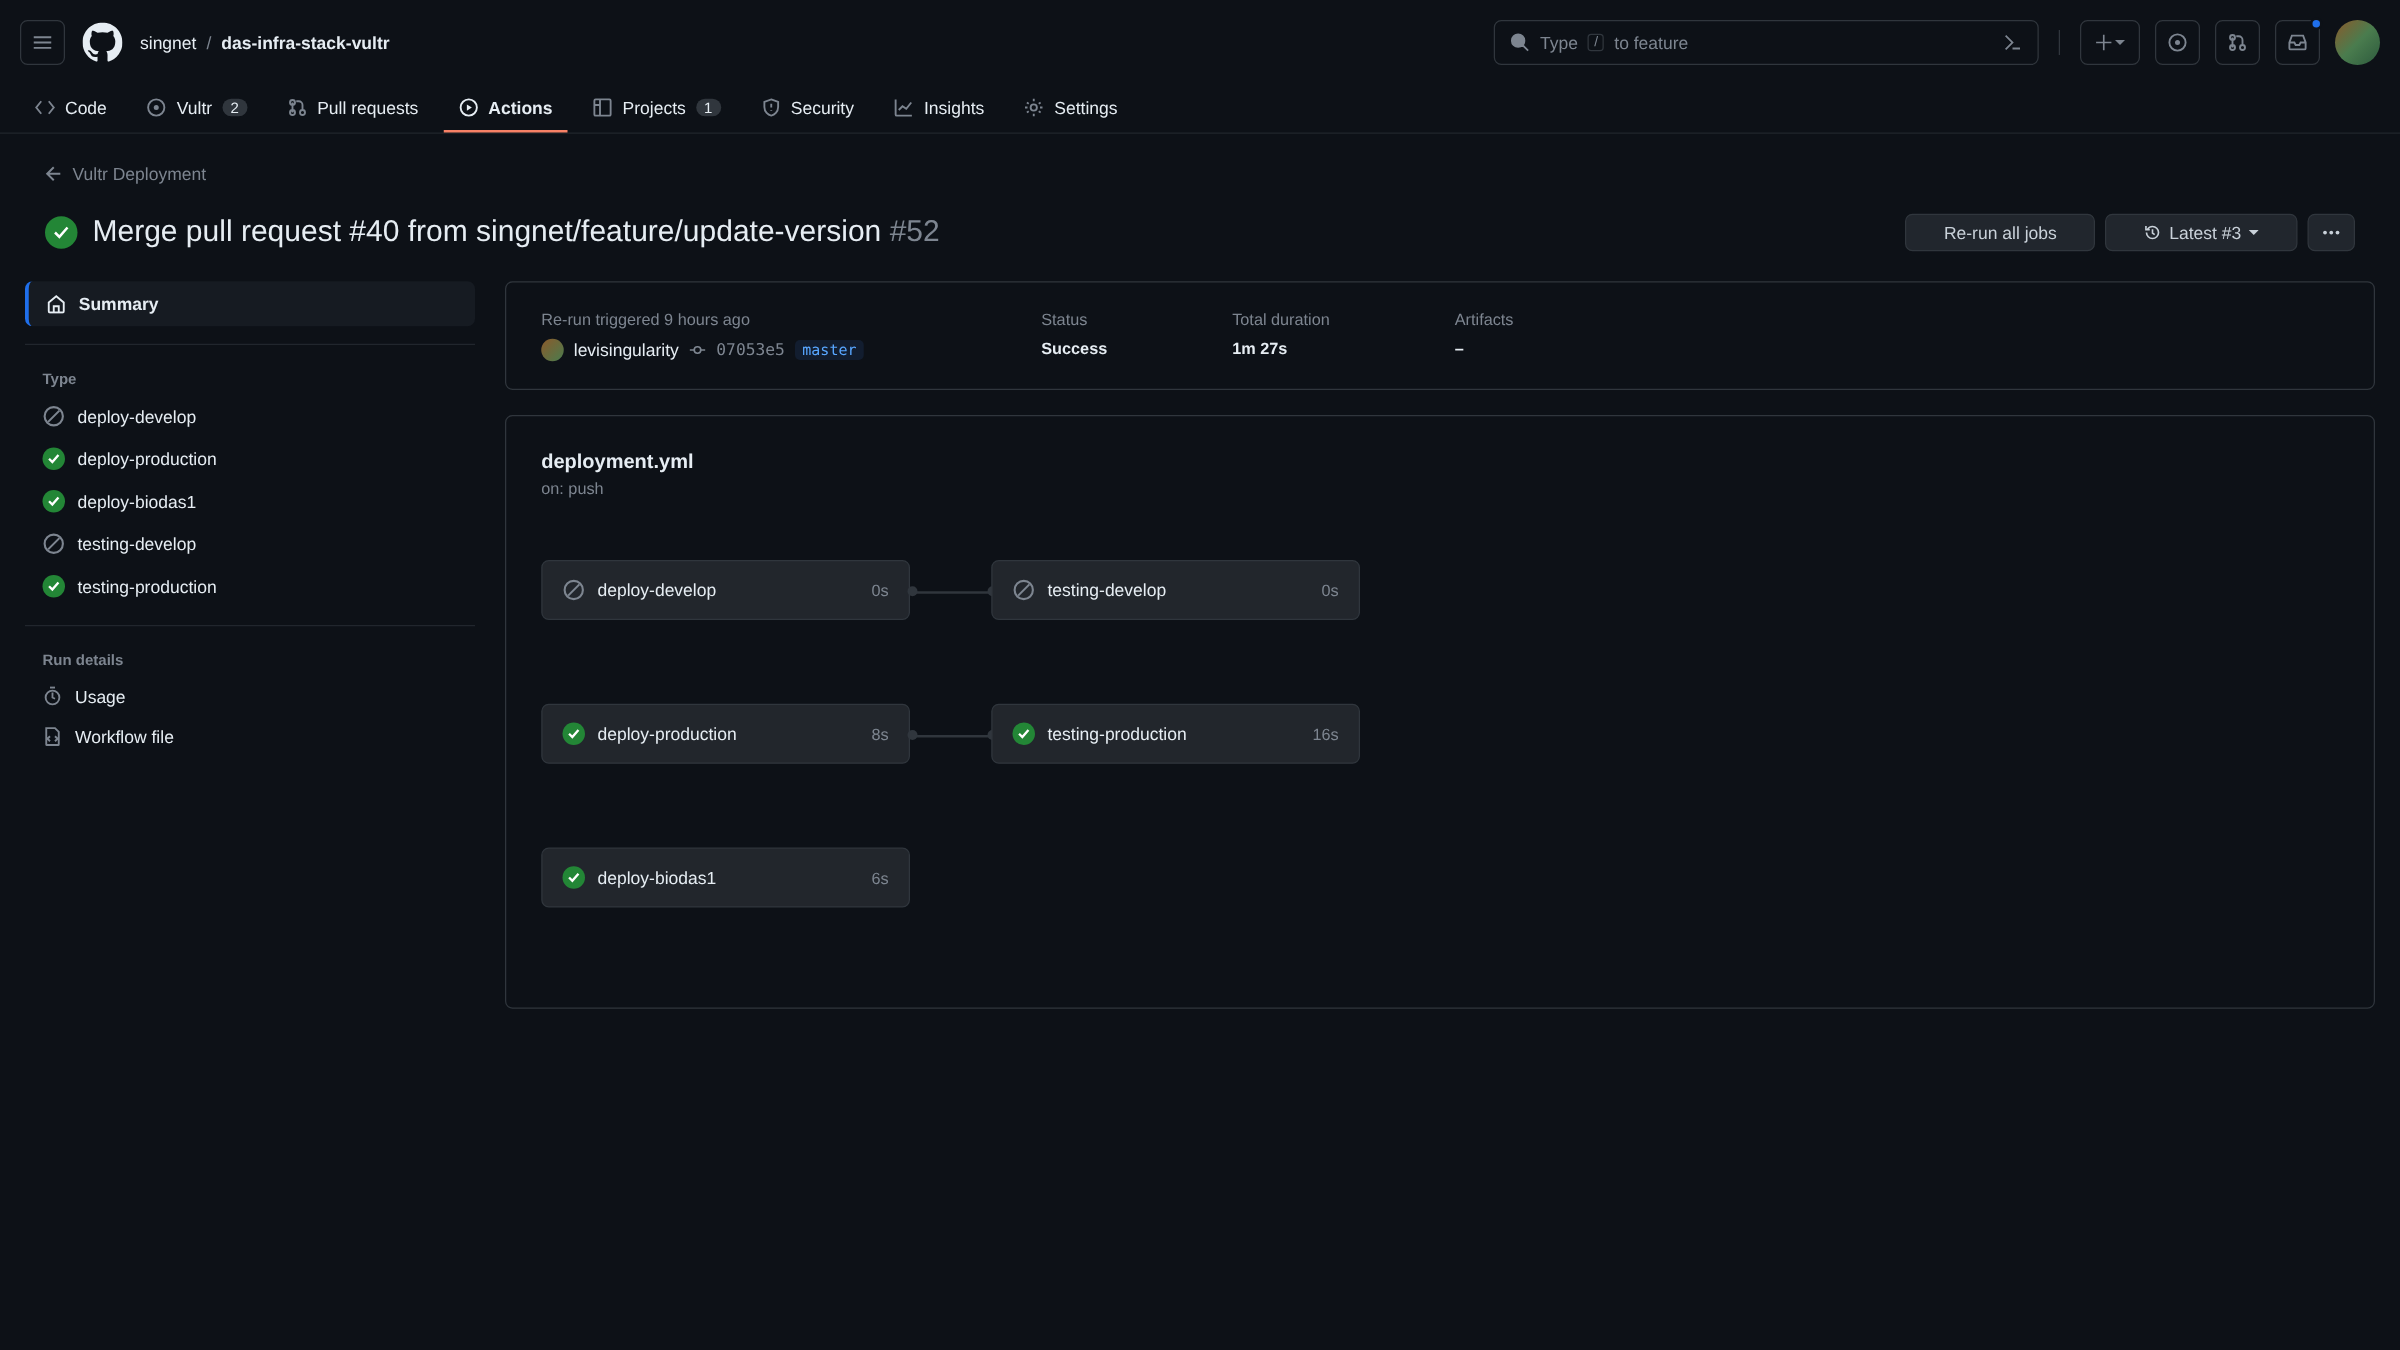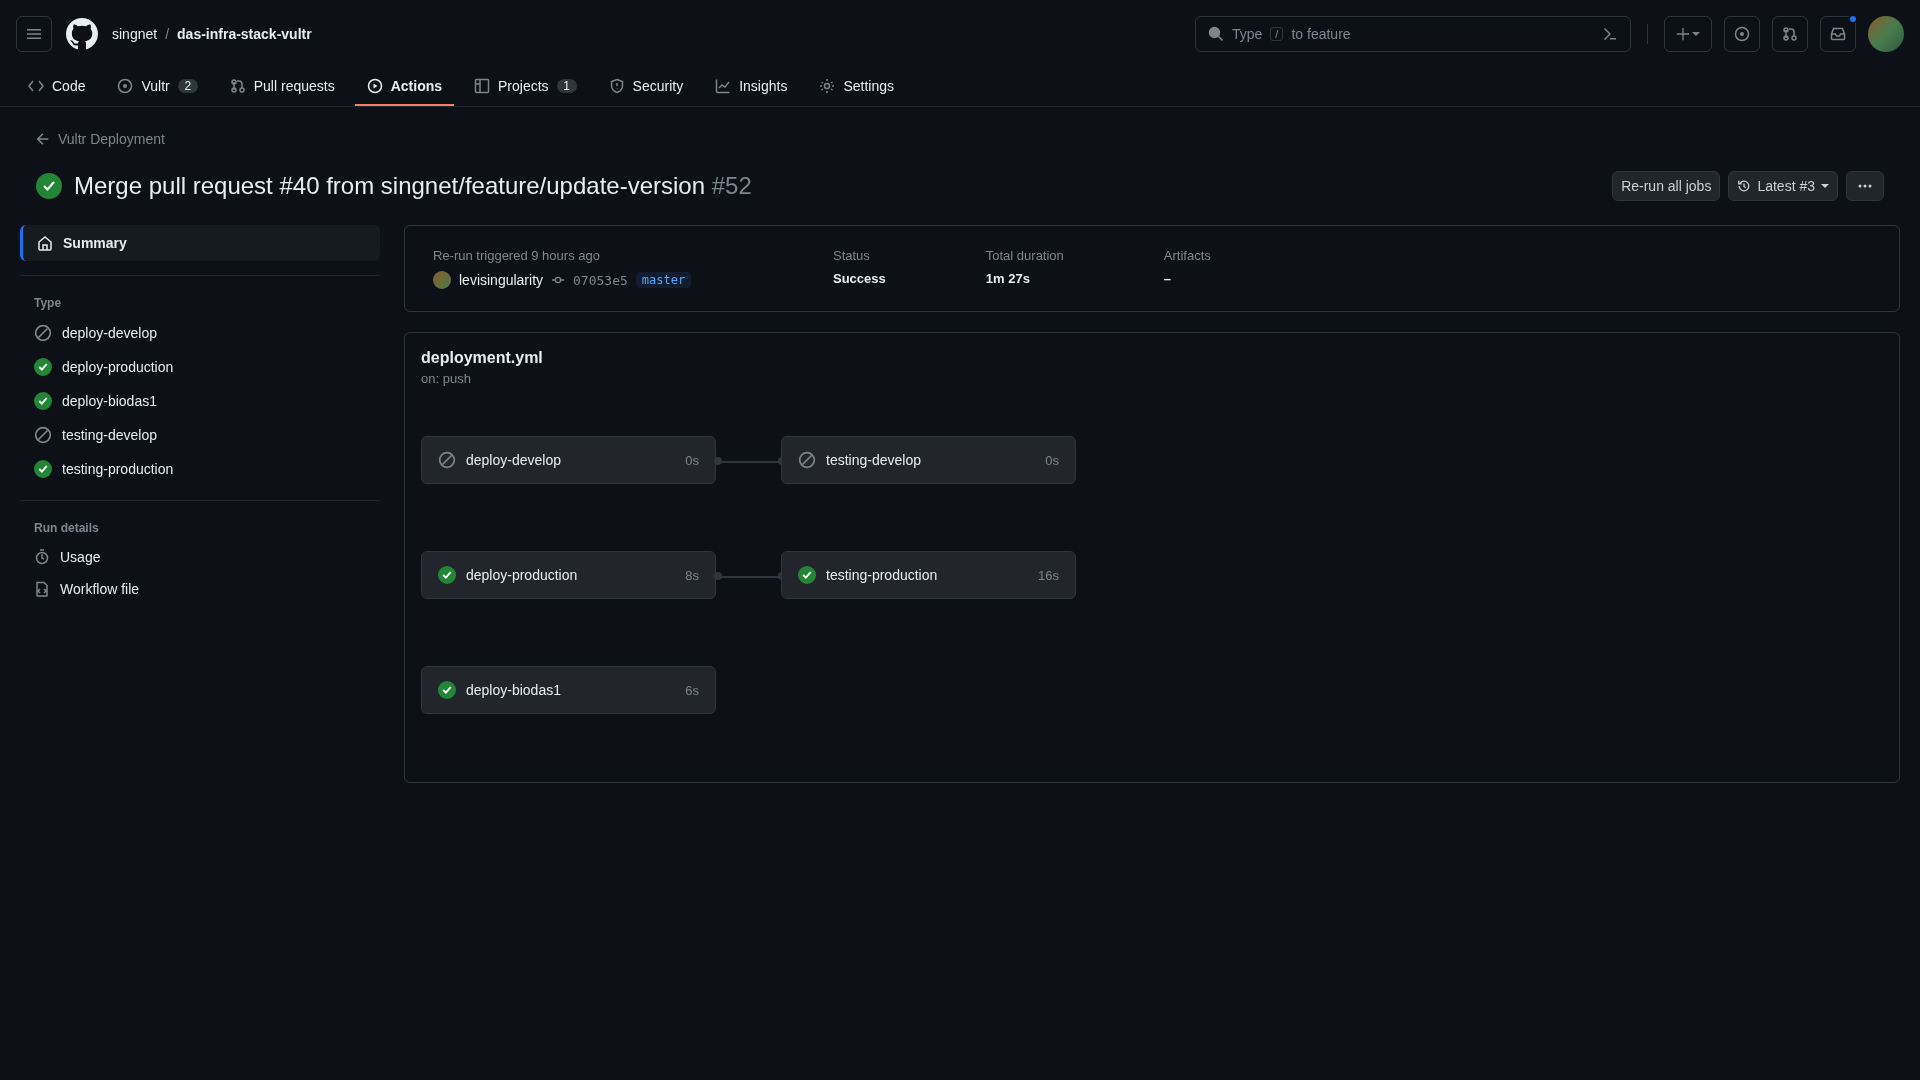--- a/index.html
+++ b/index.html
@@ -134,21 +134,21 @@
   border-radius: 50%;
   display: flex; align-items: center; justify-content: center;
 }
 .title-row h1 { font-size: 24px; font-weight: 400; }
 .title-row .num { color: #7d8590; }
 .title-actions { margin-left: auto; display: flex; gap: 8px; }
 .btn {
   background: #21262d;
   border: 1px solid #30363d;
   border-radius: 6px;
-  padding: 6px 8px;
+  padding: 6px 30px;
   color: #c9d1d9;
   font-size: 14px;
   display: flex; align-items: center; gap: 6px;
   cursor: pointer;
 }
 
 .content-row {
   display: flex;
   gap: 24px;
   padding: 0 4px;
@@ -205,21 +205,21 @@
   color: #58a6ff;
   font-family: monospace;
   font-size: 12px;
   padding: 1px 6px;
   border-radius: 4px;
 }
 
 .workflow-card {
   border: 1px solid #30363d;
   border-radius: 6px;
-  padding: 16px;
+  padding: 28px;
 }
 .workflow-title { font-size: 16px; font-weight: 600; }
 .workflow-sub { font-size: 13px; color: #7d8590; margin-top: 4px;}
 .graph {
   margin-top: 40px;
   position: relative;
   height: 340px;
 }
 .job-card {
   position: absolute;

